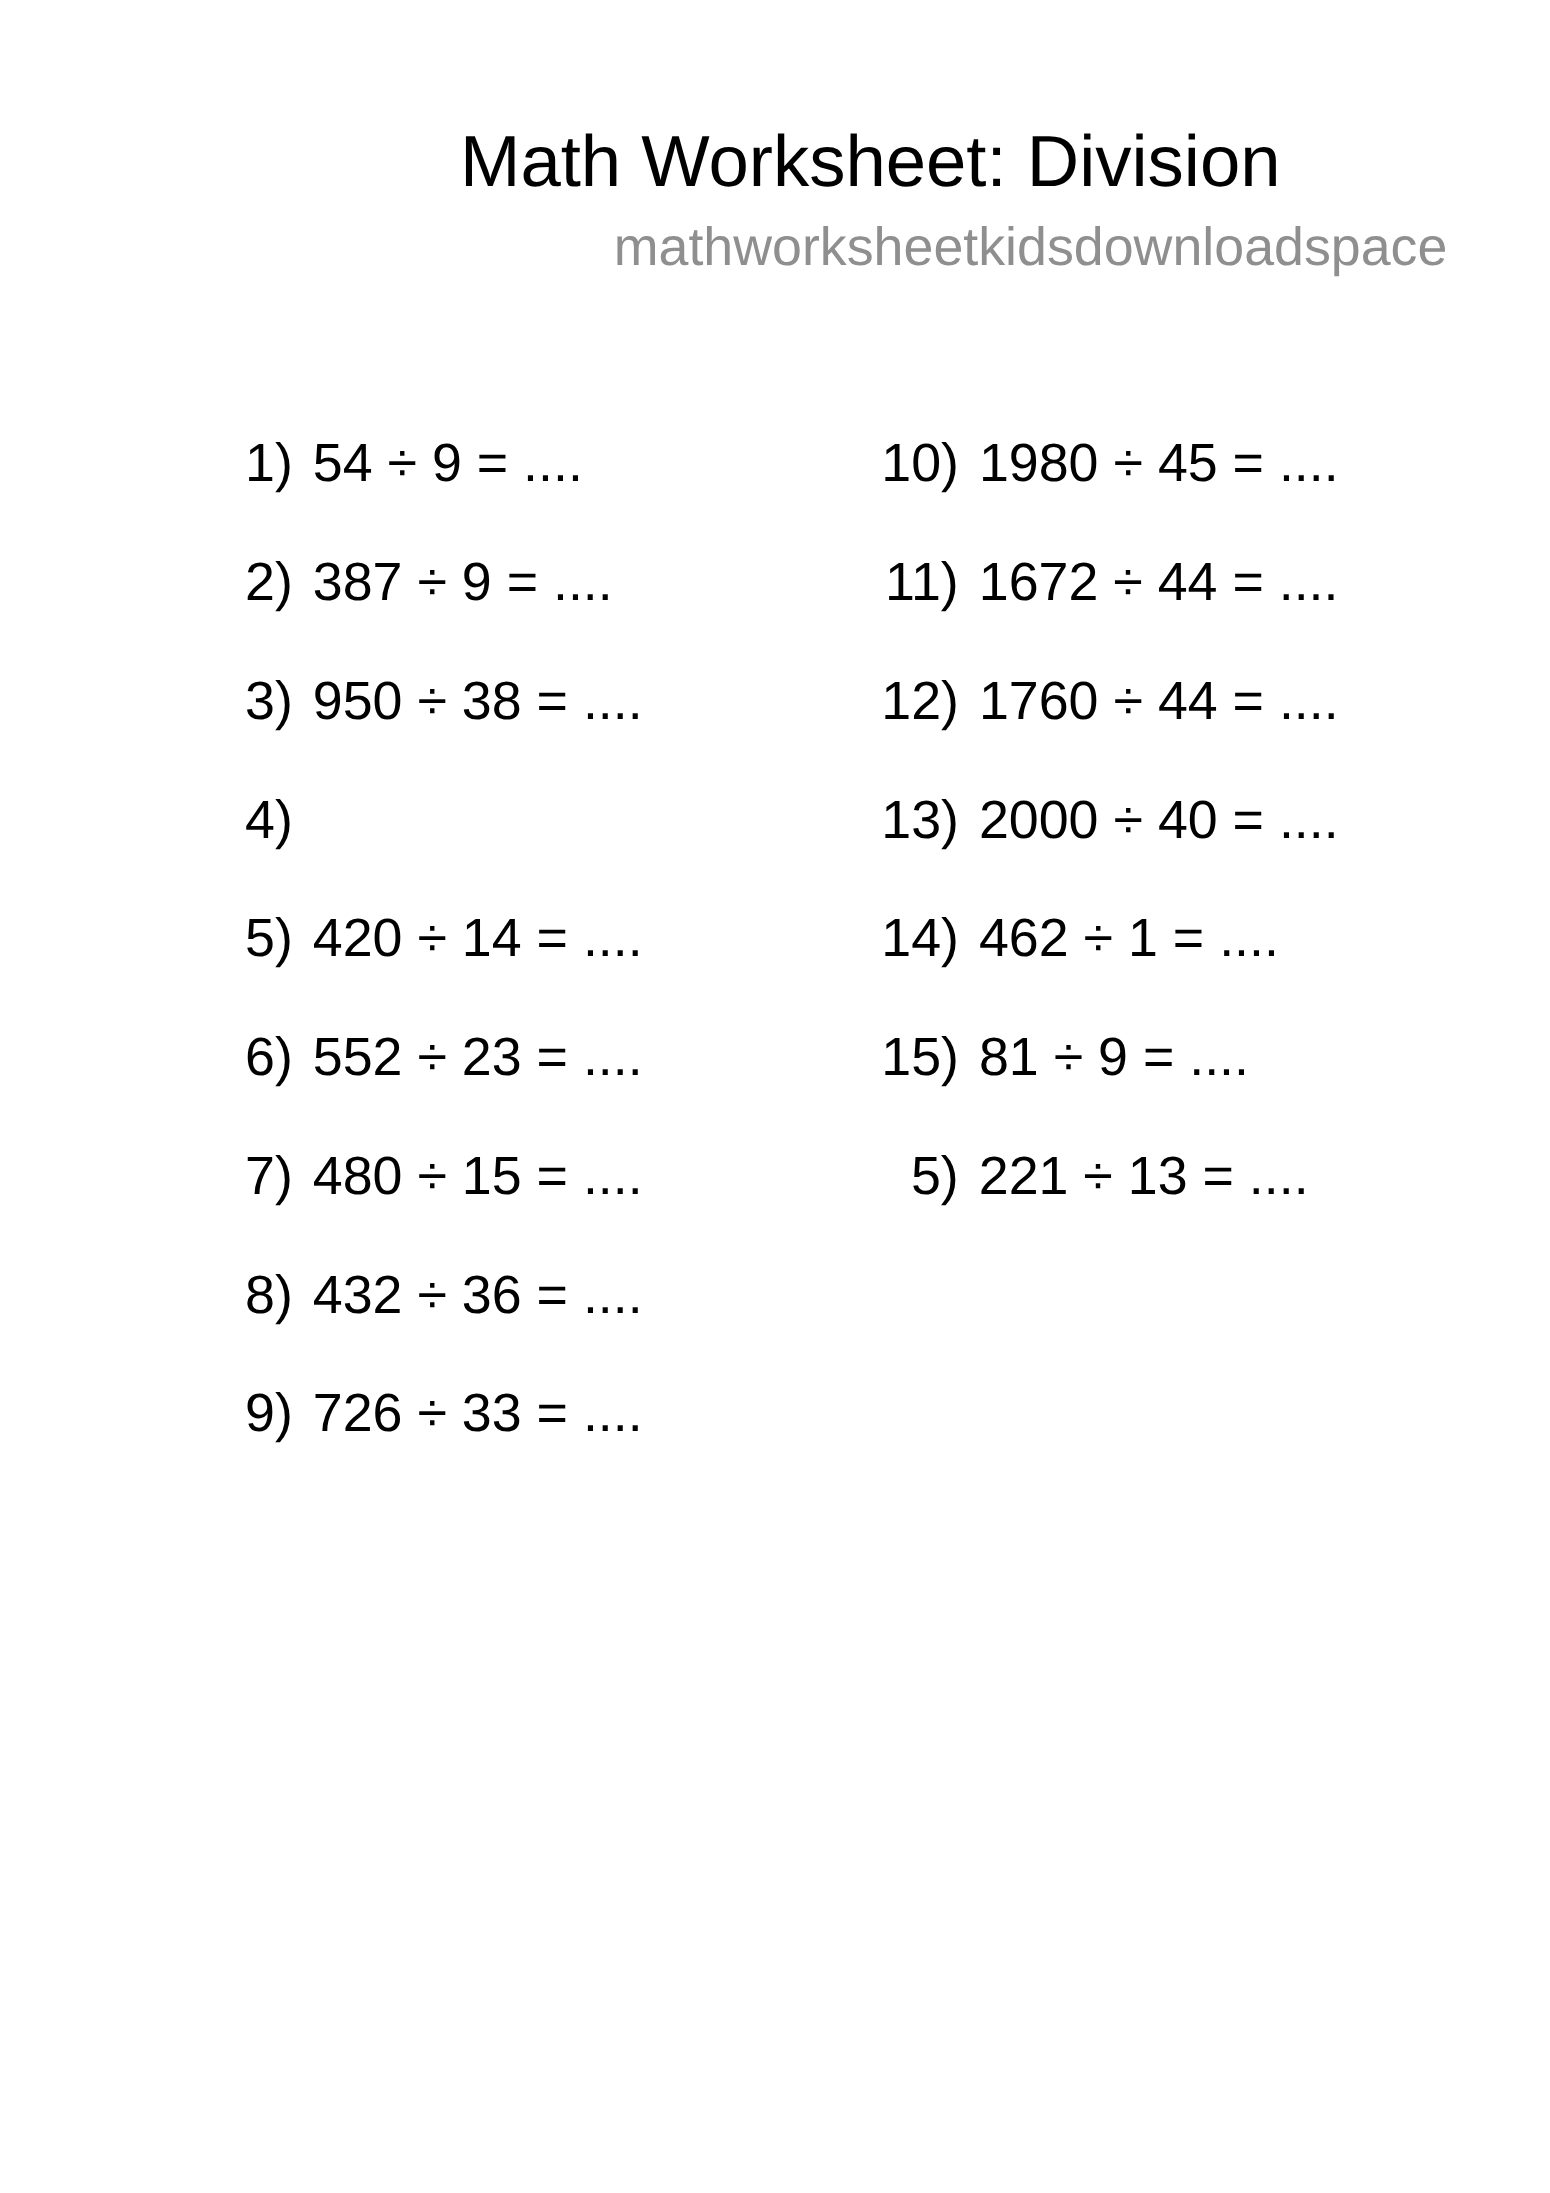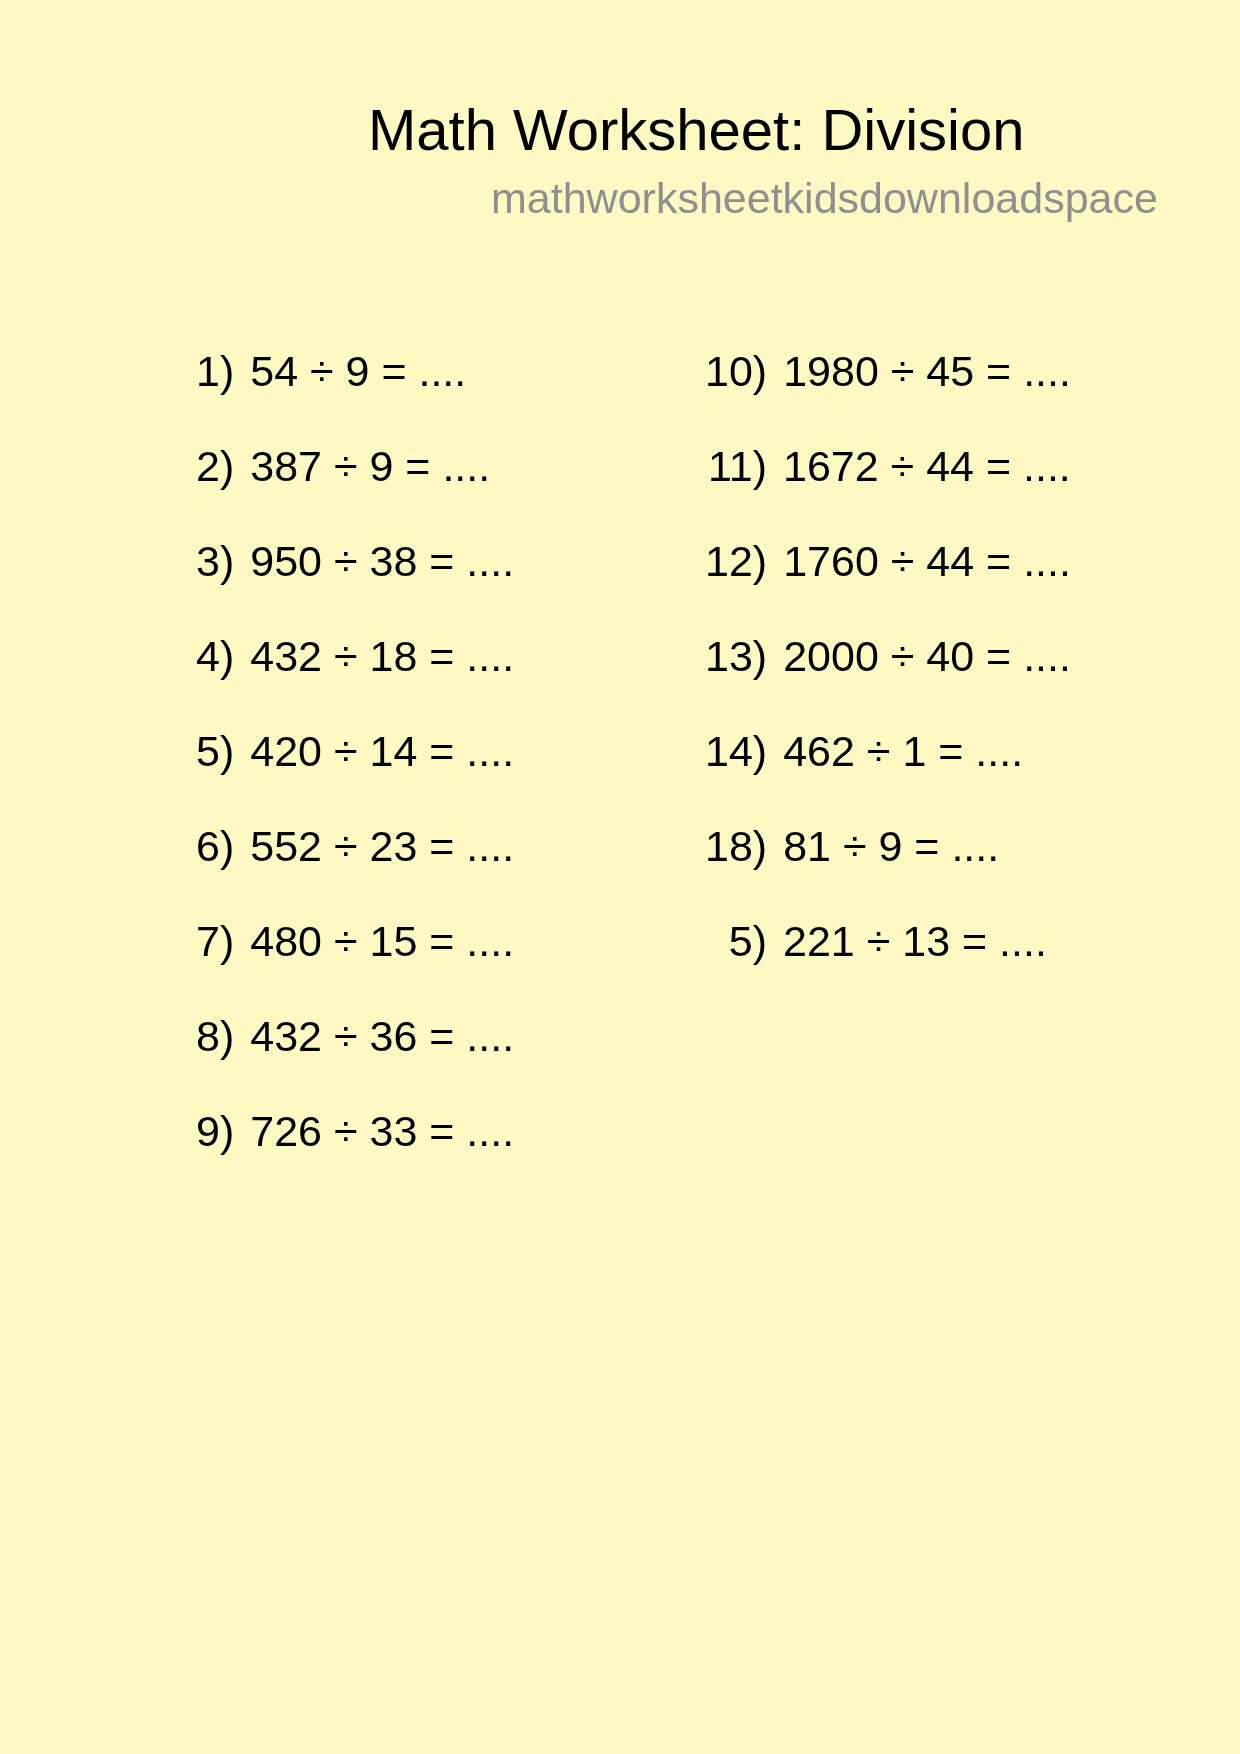--- a/index.html
+++ b/index.html
@@ -1,21 +1,21 @@
 <!DOCTYPE html>
 <html><head>
 <meta charset="utf-8">
 <style>
   html, body { margin: 0; padding: 0; background: #e9e9e9; }
   .page {
     position: relative;
     width: 1240px;
     height: 1754px;
     margin: 0 auto;
-    background: #fef9c3;
+    background: #ffffff;
     overflow: hidden;
     font-family: "Liberation Sans", "DejaVu Sans", sans-serif;
     color: #000000;
   }
   .title {
     position: absolute;
     top: 98px;
     left: 368px;
     font-size: 58px;
     line-height: 1.1;
@@ -77,21 +77,20 @@
         <span class="expr">387 ÷ 9 = ....</span>
       </div>
 
       <div class="problem">
         <span class="num">3)</span>
         <span class="expr">950 ÷ 38 = ....</span>
       </div>
 
       <div class="problem">
         <span class="num">4)</span>
-        <span class="expr">432 ÷ 18 = ....</span>
       </div>
 
       <div class="problem">
         <span class="num">5)</span>
         <span class="expr">420 ÷ 14 = ....</span>
       </div>
 
       <div class="problem">
         <span class="num">6)</span>
         <span class="expr">552 ÷ 23 = ....</span>
@@ -134,21 +133,21 @@
         <span class="num">13)</span>
         <span class="expr">2000 ÷ 40 = ....</span>
       </div>
 
       <div class="problem">
         <span class="num">14)</span>
         <span class="expr">462 ÷ 1 = ....</span>
       </div>
 
       <div class="problem">
-        <span class="num">18)</span>
+        <span class="num">15)</span>
         <span class="expr">81 ÷ 9 = ....</span>
       </div>
 
       <div class="problem">
         <span class="num">5)</span>
         <span class="expr">221 ÷ 13 = ....</span>
       </div>
 
 
     </div>

